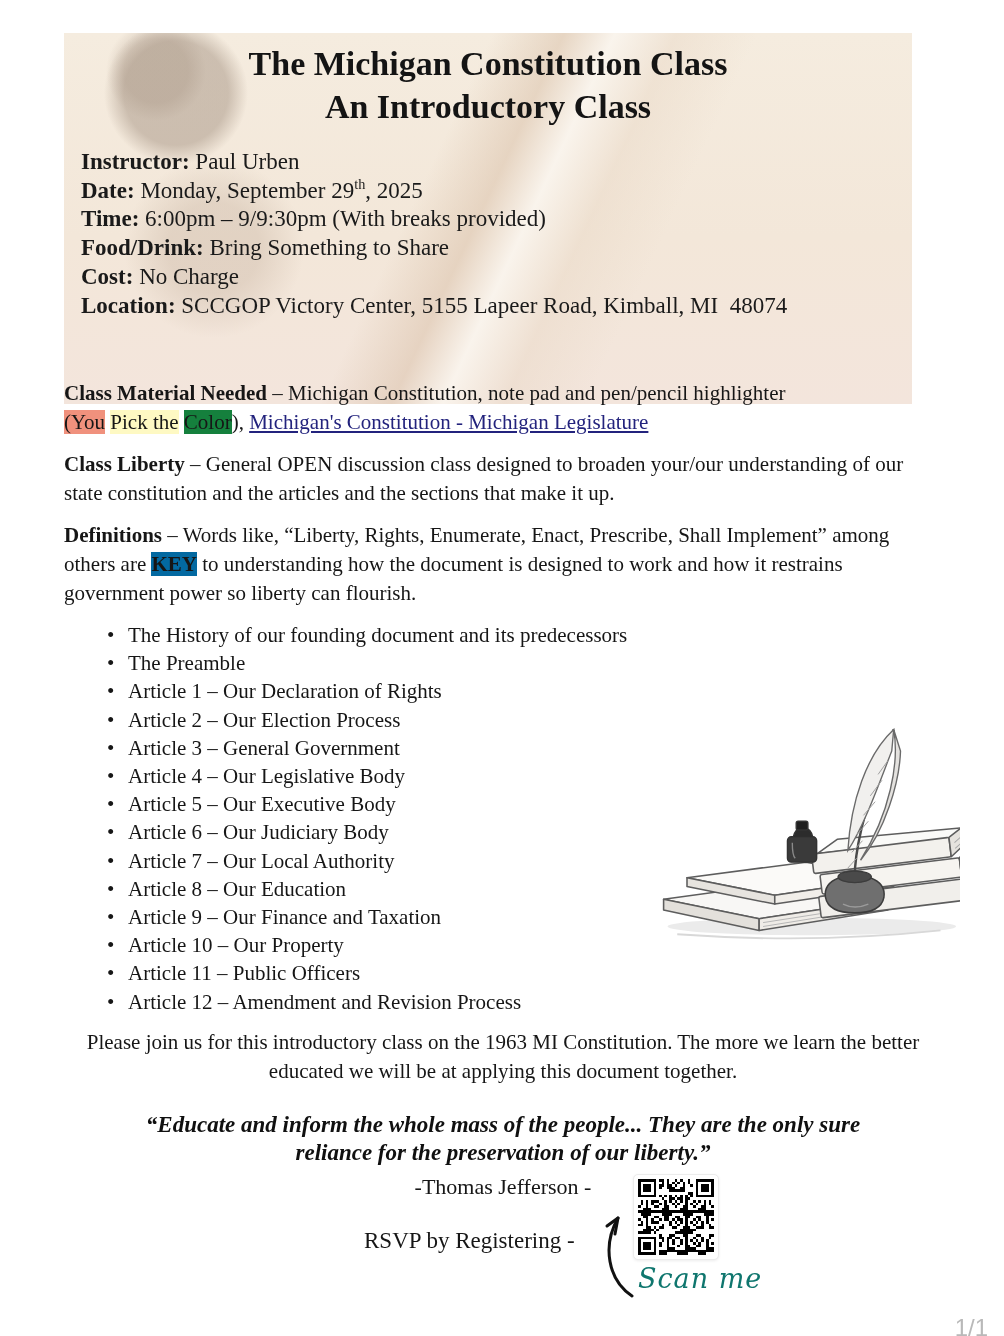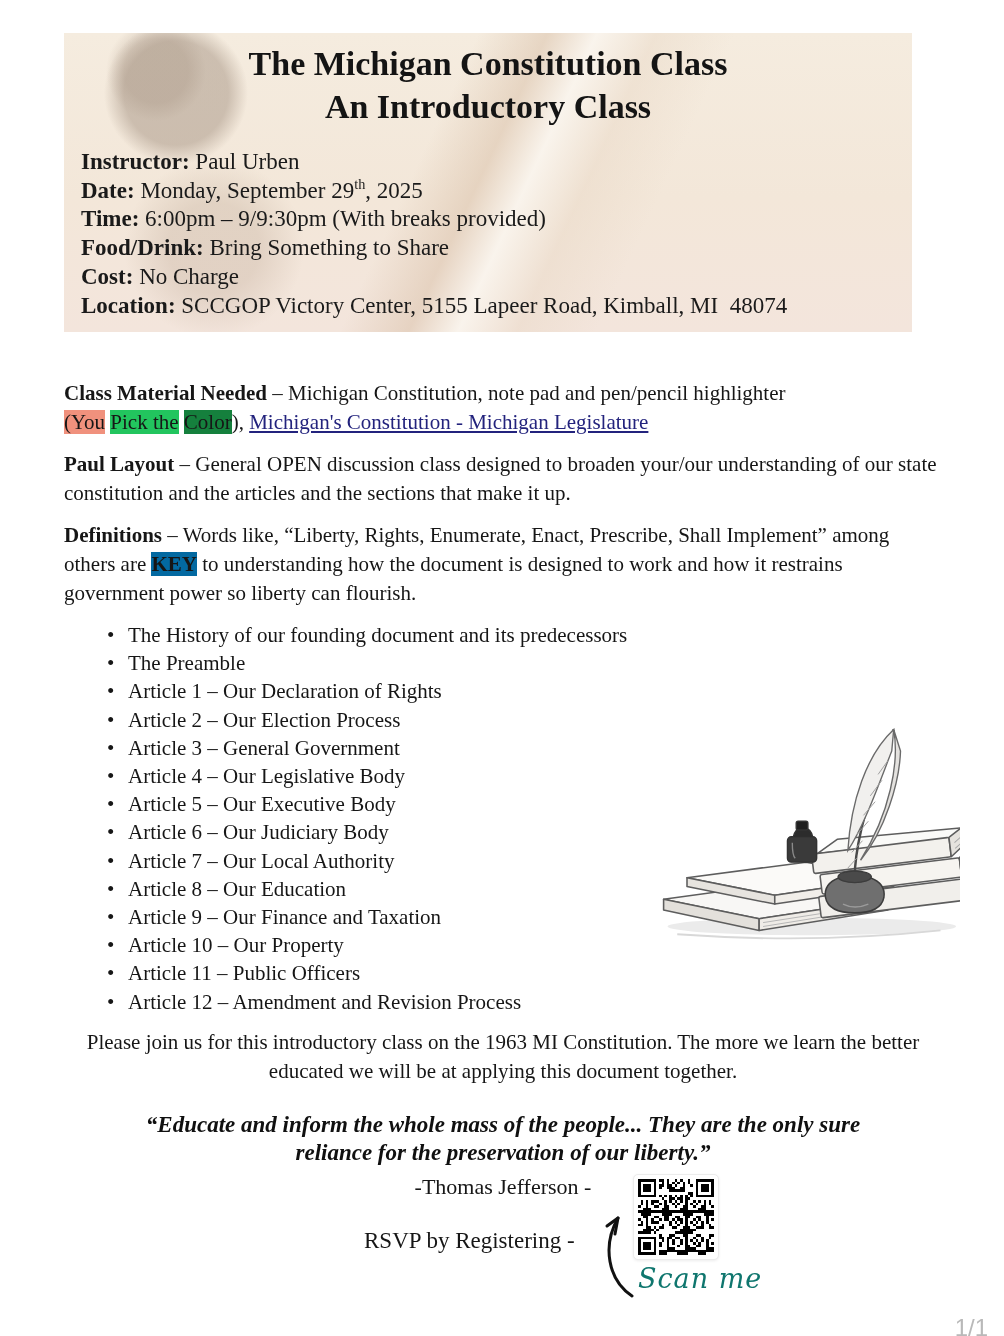--- a/index.html
+++ b/index.html
@@ -4,21 +4,21 @@
 <title>The Michigan Constitution Class</title>
 <style>
   html,body{margin:0;padding:0;}
   body{
     width:1004px;height:1336px;position:relative;overflow:hidden;
     background:#ffffff;color:#161616;
     font-family:"Liberation Serif",serif;
   }
 
   
-  .banner{position:absolute;left:64px;top:33px;width:848px;height:299px;}
+  .banner{position:absolute;left:64px;top:33px;width:848px;height:371px;}
   .banner-bg{
     position:absolute;inset:0;z-index:0;
     background-color:#f3e9dc;
     background-image:
       radial-gradient(circle at 112px 60px, rgba(164,146,130,0.50) 0 52px, rgba(164,146,130,0) 72px),
       radial-gradient(circle at 92px 38px, rgba(198,182,166,0.55) 0 32px, rgba(198,182,166,0) 50px),
       radial-gradient(circle at 150px 215px, rgba(186,163,144,0.30) 0 45px, rgba(186,163,144,0) 90px),
       linear-gradient(115deg, rgba(255,255,255,0) 42%, rgba(219,195,172,0.55) 49%, rgba(250,245,238,0.9) 54%, rgba(233,216,198,0.45) 60%, rgba(255,255,255,0) 68%),
       linear-gradient(180deg, #f5ecdf 0%, #f3e7d9 55%, #f3e5dc 100%);
   }
@@ -28,21 +28,21 @@
   .info .lbl{font-weight:bold;}
   .info .val{white-space:pre-wrap;}
   sup.th{font-size:0.62em;vertical-align:super;line-height:0;}
 
   
   .content{position:absolute;left:64px;top:332px;width:878px;font-size:21px;line-height:29px;}
   .para{margin:0 0 13px 0;}
   .para-first{margin-top:47px;}
   .bold{font-weight:bold;}
   .hl-pink{background:#f0917d;}
-  .hl-blue{background:#22c55e;}
+  .hl-blue{background:#fef9c3;}
   .hl-green{background:#15803d;}
   .hl-key{background:#0369a1;font-weight:bold;}
   .doc-link{color:#23237d;text-decoration:underline;cursor:pointer;}
   .overview-heading{margin:0 0 6px 0;font-weight:bold;}
 
   .list-wrap{position:relative;margin:0;}
   ul.overview-list{list-style:none;margin:0;padding:0 0 0 41px;}
   ul.overview-list li{position:relative;padding-left:23px;line-height:28.2px;}
   ul.overview-list li::before{content:"\2022";position:absolute;left:2px;top:0;}
 
@@ -101,21 +101,21 @@
 </div>
 
 <div class="content">
 
   <p class="para para-first">
     <span class="bold">Class Material Needed</span><span> – Michigan Constitution, note pad and pen/pencil highlighter</span><br>
     <span class="hl-pink">(You</span><span> </span><span class="hl-blue">Pick the</span><span> </span><span class="hl-green">Color</span><span>), </span><a class="doc-link">Michigan's Constitution - Michigan Legislature</a>
   </p>
 
   <p class="para">
-    <span class="bold">Paul Layout</span><span> – General OPEN discussion class designed to broaden your/our understanding of our state constitution and the articles and the sections that make it up.</span>
+    <span class="bold">Class Liberty</span><span> – General OPEN discussion class designed to broaden your/our understanding of our state constitution and the articles and the sections that make it up.</span>
   </p>
 
   <p class="para">
     <span class="bold">Definitions</span><span> – Words like, “Liberty, Rights, Enumerate, Enact, Prescribe, Shall Implement” among others are </span><span class="hl-key">KEY</span><span> to understanding how the document is designed to work and how it restrains government power so liberty can flourish.</span>
   </p>
 
 
   <div class="list-wrap">
     <ul class="overview-list">
       <li><span>The History of our founding document and its predecessors</span></li>

